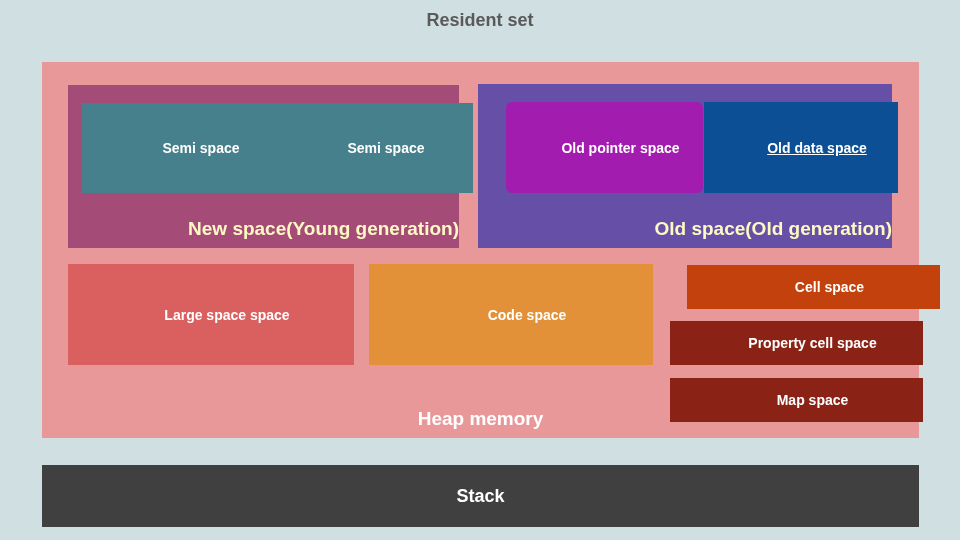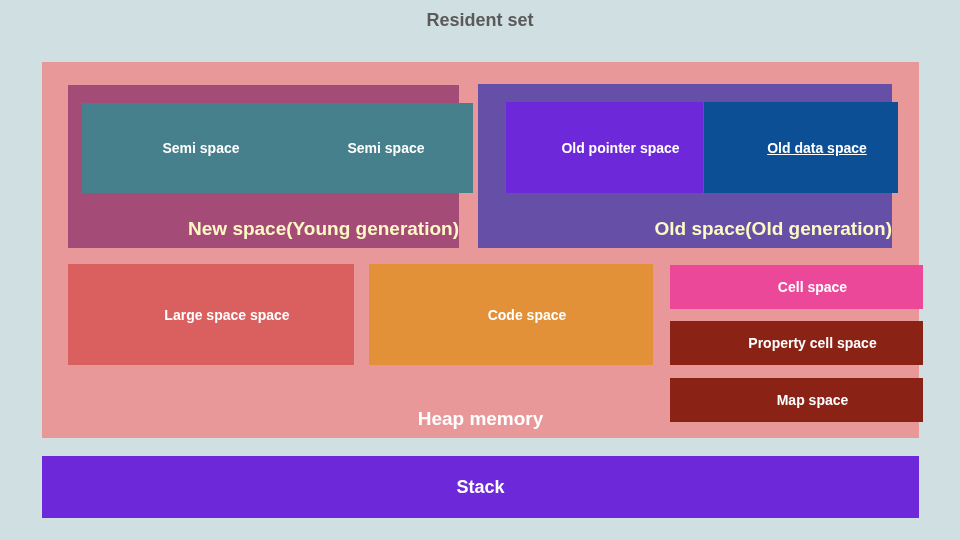--- a/index.html
+++ b/index.html
@@ -97,49 +97,49 @@
       <div class="cbox semi-1" style="background-color: rgb(70, 128, 141);">
         <span>Semi space</span>
       </div>
       <div class="cbox semi-2" style="background-color: rgb(70, 128, 141);">
         <span>Semi space</span>
       </div>
       <div class="section-label">New space(Young generation)</div>
     </div>
 
     <div class="old-space" style="background-color: rgb(102, 80, 167);">
-      <div class="cbox old-pointer" style="background-color: #6d28d9;">
+      <div class="cbox old-pointer" style="background-color: #a21caf; border-radius: 6px;">
         <span>Old pointer space</span>
       </div>
       <div class="cbox old-data" style="background-color: rgb(13, 79, 149); text-decoration: underline;">
         <span>Old data space</span>
       </div>
       <div class="section-label">Old space(Old generation)</div>
     </div>
 
     <div class="cbox large-object" style="background-color: rgb(218, 95, 95);">
       <span>Large space space</span>
     </div>
 
     <div class="cbox code-space" style="background-color: rgb(227, 145, 56);">
       <span>Code space</span>
     </div>
 
-    <div class="cbox cell-space" style="background-color: #ec4899;">
+    <div class="cbox cell-space" style="background-color: #c2410c; margin-left: 17px;">
       <span>Cell space</span>
     </div>
 
     <div class="cbox property-cell" style="background-color: rgb(138, 35, 21);">
       <span>Property cell space</span>
     </div>
 
     <div class="cbox map-space" style="background-color: rgb(138, 35, 21);">
       <span>Map space</span>
     </div>
 
     <div class="heap-label">Heap memory</div>
   </div>
 
-  <div class="stack" style="background-color: #6d28d9;">
+  <div class="stack" style="background-color: #404040; margin-top: 9px;">
     <span>Stack</span>
   </div>
 
 </div>
 
 </body></html>

